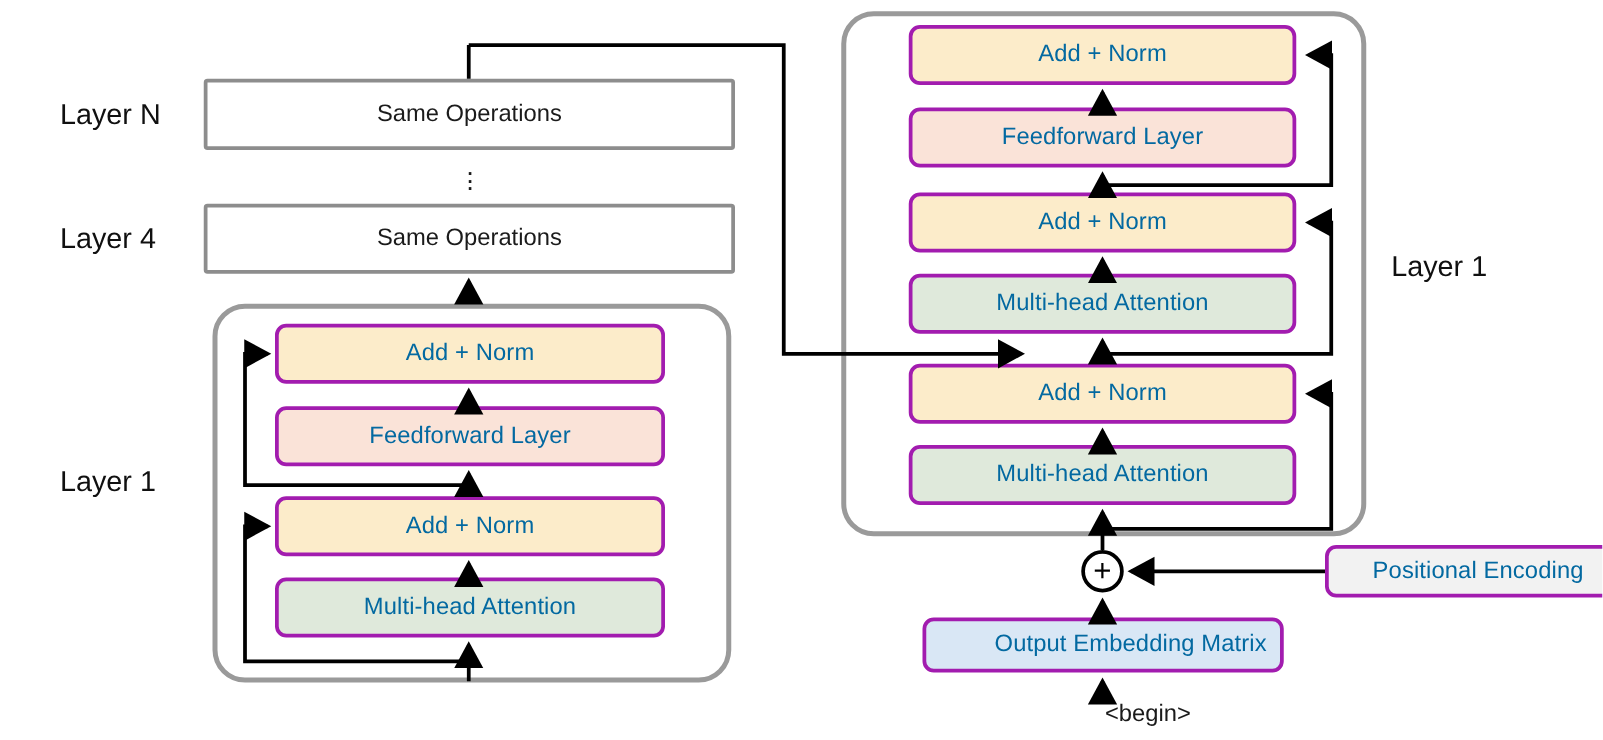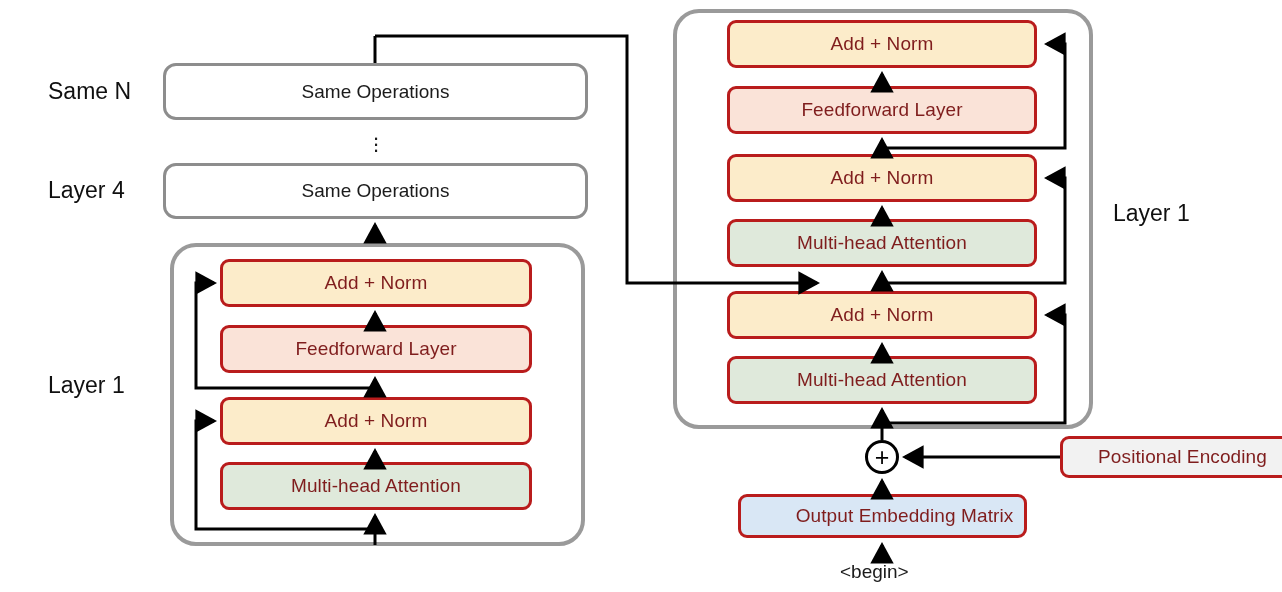--- a/index.html
+++ b/index.html
@@ -14,42 +14,42 @@
     position: relative;
     width: 1282px;
     height: 592px;
     background: #ffffff;
     overflow: hidden;
   }
   
   .op-box {
     position: absolute;
     box-sizing: border-box;
-    border: 3px solid #b91c1c;
+    border: 3px solid #a21caf;
     border-radius: 9px;
     display: flex;
     align-items: center;
     justify-content: center;
     font-size: 19px;
-    color: #7f1d1d;
+    color: #0369a1;
     letter-spacing: .1px;
     white-space: nowrap;
     background: #ffffff;
   }
   .addnorm   { background: #fcecca; }
   .ffwd      { background: #fae3d8; }
   .attention { background: #dfe9db; text-align: right; }
   .embed     { background: #d9e7f5; }
   .poscode   { background: #f2f2f2; }
 
   .same-ops {
     position: absolute;
     box-sizing: border-box;
     border: 3px solid #8d8d8d;
-    border-radius: 13px;
+    border-radius: 3px;
     background: #ffffff;
     display: flex;
     align-items: center;
     justify-content: center;
     font-size: 19px;
     color: #1b1b1b;
     white-space: nowrap;
   }
   .layer-container {
     position: absolute;
@@ -102,21 +102,21 @@
     left: 0; top: 0;
     width: 1282px; height: 592px;
     pointer-events: none;
   }
 </style>
 </head>
 <body>
 
 <div id="canvas">
 
-  <div class="layer-label" style="left:48px; top:78px;">Same N</div>
+  <div class="layer-label" style="left:48px; top:78px;">Layer N</div>
 
   <div class="same-ops" style="left:163px; top:63px; width:425px; height:57px;">Same Operations</div>
 
   <div class="dots" style="left:366px; top:130px;">
     <span>.</span>
       <span>.</span>
       <span>.</span>
   </div>
 
   <div class="layer-label" style="left:48px; top:177px;">Layer 4</div>
@@ -150,21 +150,21 @@
   <div class="op-box addnorm" style="left:727px; top:291px; width:310px; height:48px;">Add + Norm</div>
 
   <div class="op-box attention" style="left:727px; top:356px; width:310px; height:48px;">Multi-head Attention</div>
 
   <div class="plus-node" style="left:865px; top:440px;">+</div>
 
   <div class="op-box poscode" style="left:1060px; top:436px; width:245px; height:42px;">Positional Encoding</div>
 
   <div class="op-box embed" style="left:738px; top:494px; width:289px; height:44px;padding-left:44px;">Output Embedding Matrix</div>
 
-  <div class="plain-label" style="left:840px; top:561px;">&lt;begin&gt;</div>
+  <div class="plain-label" style="left:884px; top:561px;">&lt;begin&gt;</div>
 
   <svg class="svg-layer" viewBox="0 0 1282 592" xmlns="http://www.w3.org/2000/svg">
     <defs>
       <marker id="ah" markerWidth="9" markerHeight="9" refX="6.2" refY="4.5" orient="auto" markerUnits="strokeWidth">
         <path d="M0,0.6 L7.2,4.5 L0,8.4 z" fill="#000000"></path>
       </marker>
     </defs>
     <g stroke="#000000" stroke-width="3" fill="none">
 
       <path d="M375,545 L375,516" marker-end="url(#ah)"></path>

